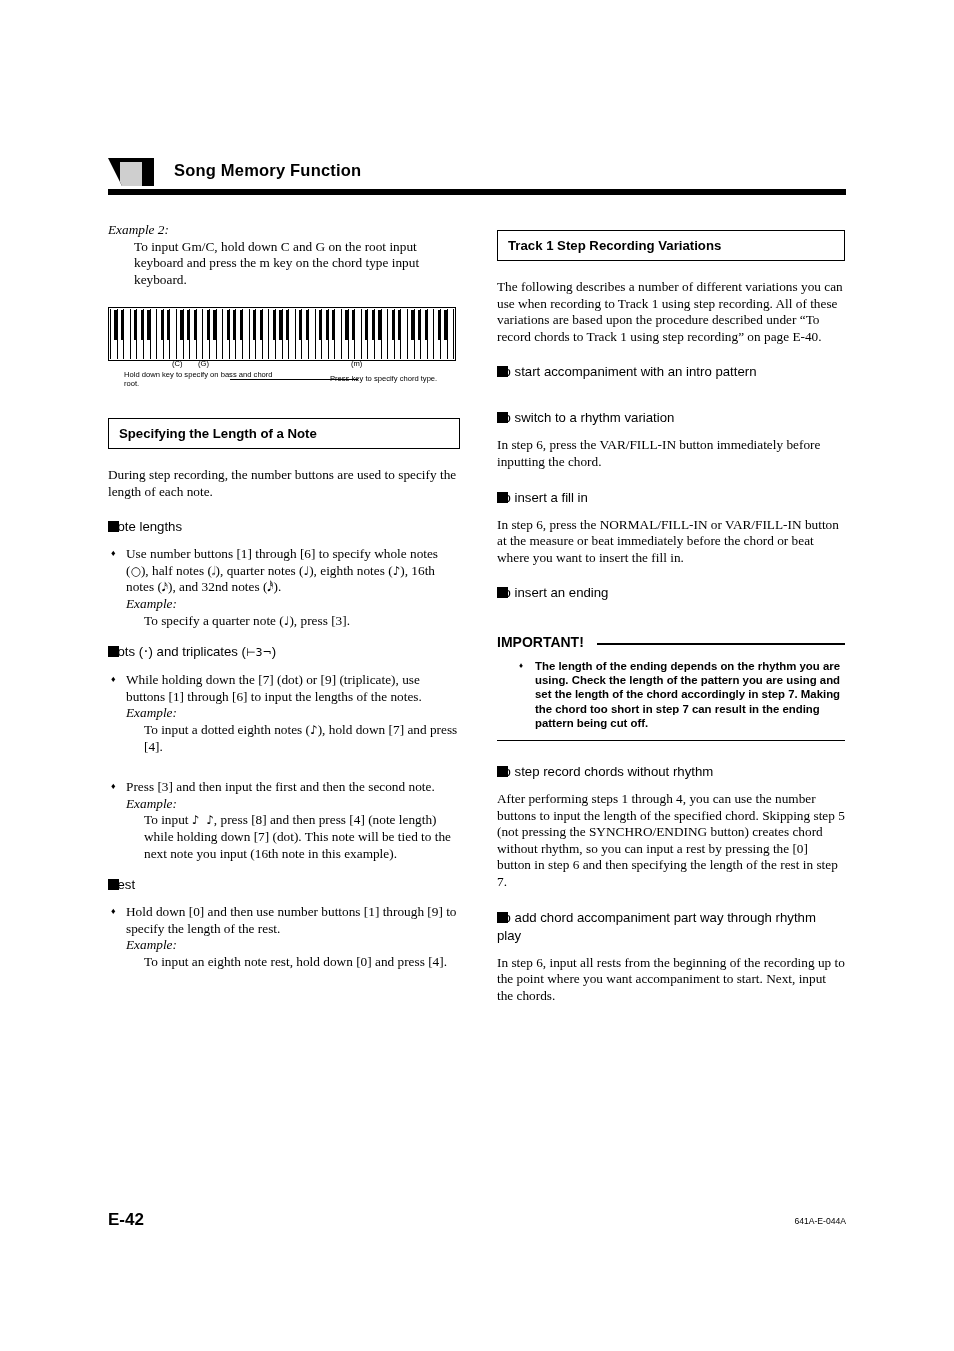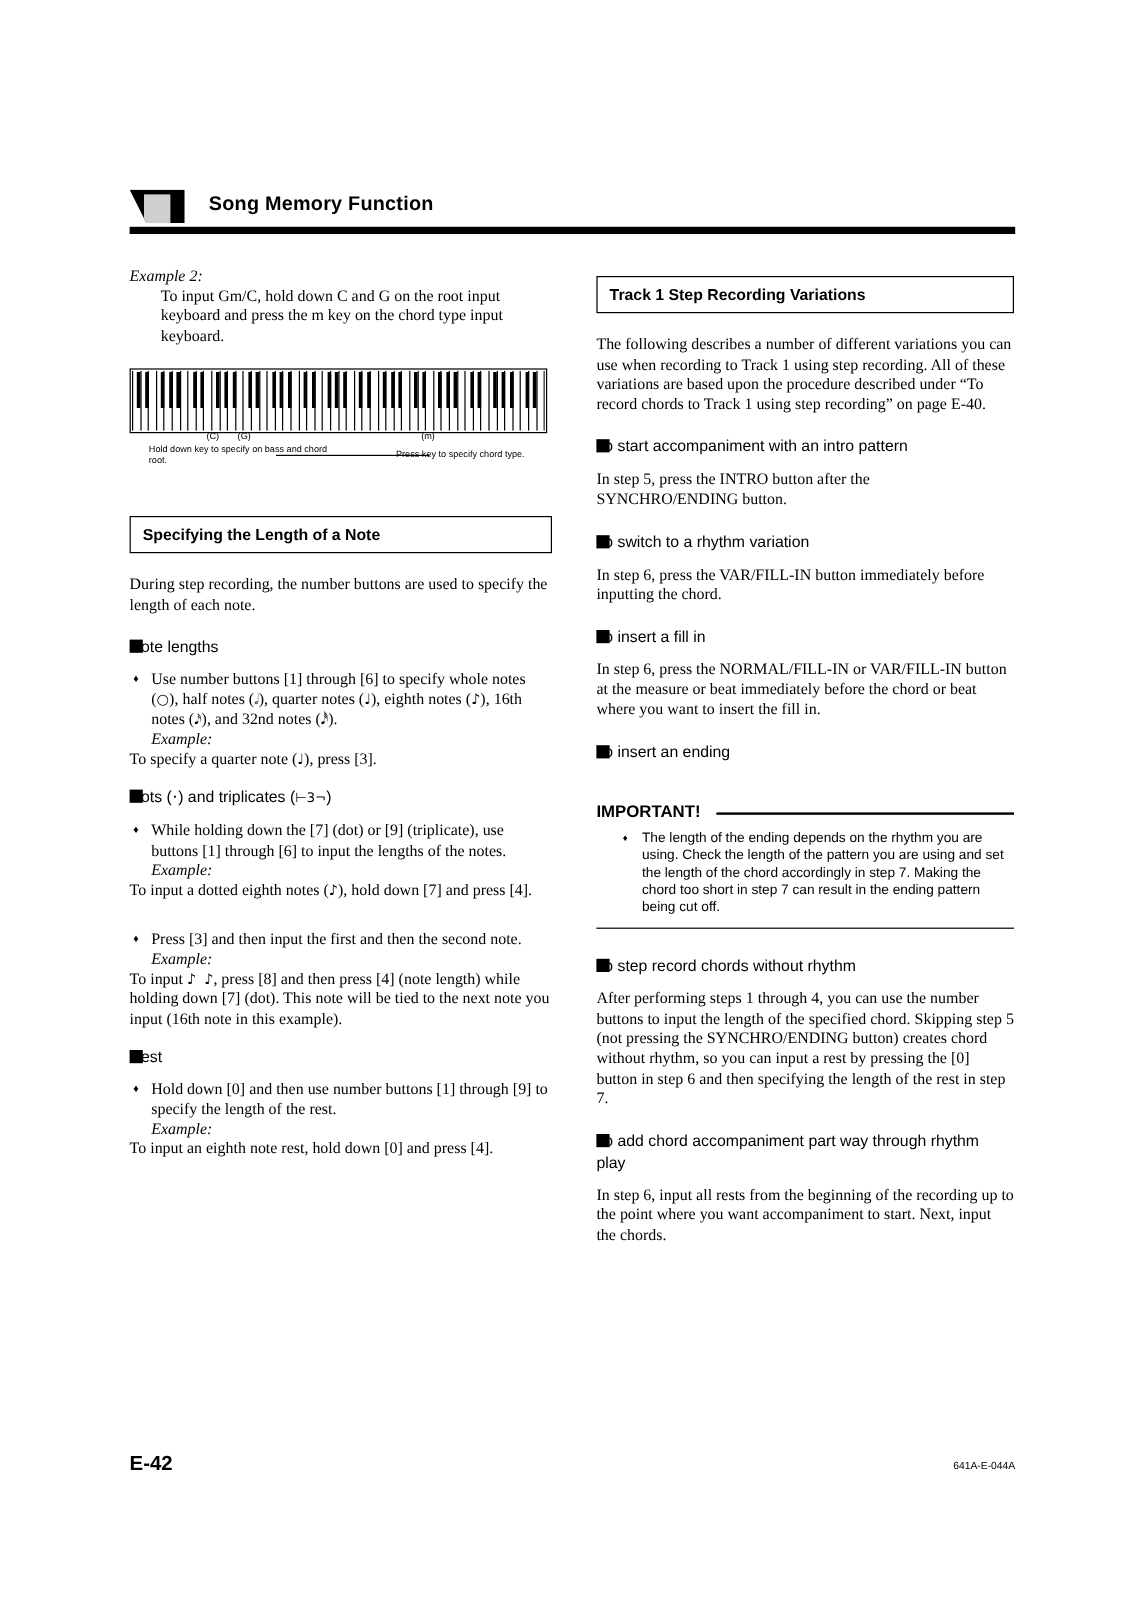--- a/index.html
+++ b/index.html
@@ -77,40 +77,40 @@
   
   .dia{
     position:relative;padding-left:18px;margin:0;
     font-size:13.3px;line-height:16.6px;
   }
   .dia:before{
     content:"\2666";
     position:absolute;left:3px;top:-1px;font-size:9px;
   }
   .exlabel{font-style:italic;margin-left:18px;}
-  .exbody{}
+  .exbody{margin-left:36px;}
 
   
   .imp-head{
     position:relative;
     font-family:"Liberation Sans", sans-serif;
     font-weight:bold;font-size:14px;
     padding-bottom:2px;
   }
   .imp-head .line{
     position:absolute;left:100px;right:0;top:9px;height:2px;background:#000;
   }
   .imp-box{
     border-bottom:1px solid #000;
     padding:6px 0 10px 0;
   }
   .imp-item{
     position:relative;padding-left:30px;margin-left:8px;
     font-family:"Liberation Sans", sans-serif;
-    font-size:11.4px;line-height:14.2px;
+    font-size:11.4px;line-height:14.2px;font-weight:bold;
   }
   .imp-item:before{
     content:"\2666";
     position:absolute;left:14px;top:0px;font-size:8px;
   }
   
   .kbfig{
     position:absolute;left:108px;top:307px;width:352px;height:80px;
   }
   .kb-outer{
@@ -266,21 +266,21 @@
     <div class="kb-labels">
       <span class="kb-cap" style="left:64px;top:-2px;">(C)</span>
       <span class="kb-cap" style="left:90px;top:-2px;">(G)</span>
       <span class="kb-cap" style="left:243px;top:-2px;">(m)</span>
       <span class="kb-cap" style="left:16px;top:9px;width:160px;">Hold down key to specify on bass and chord root.</span>
       <span class="kb-cap" style="left:222px;top:13px;width:130px;">Press key to specify chord type.</span>
       <div class="arrowline" style="left:122px;width:128px;"></div>
     </div>
   </div>
 
-  <div class="col col-left" style="top:430px;">
+  <div class="col col-left" style="top:418px;">
     <div class="boxhead">Specifying the Length of a Note</div>
     <div class="sp18"></div>
     <p>During step recording, the number buttons are used to specify the length of each note.</p>
     <div class="sp18"></div>
     <div class="sqhead">Note lengths</div>
     <div class="sp10"></div>
     <div class="dia">
       Use number buttons [1] through [6] to specify whole notes (<span class="musym">○</span>), half notes (<span class="musym">𝅗𝅥</span>), quarter notes (<span class="musym">♩</span>), eighth notes (<span class="musym">♪</span>), 16th notes (<span class="musym">𝅘𝅥𝅯</span>), and 32nd notes (<span class="musym">𝅘𝅥𝅰</span>).
     </div>
     <p class="exlabel">Example:</p>
@@ -305,21 +305,20 @@
   </div>
 
   <div class="col col-right" style="top:230px;width:348px;">
     <div class="boxhead">Track 1 Step Recording Variations</div>
     <div class="sp18"></div>
     <p>The following describes a number of different variations you can use when recording to Track 1 using step recording. All of these variations are based upon the procedure described under “To record chords to Track 1 using step recording” on page E-40.</p>
     <div class="sp18"></div>
 
     <div class="sqhead">To start accompaniment with an intro pattern</div>
     <div class="sp10"></div>
-    <p>In step 5, press the INTRO button after the SYNCHRO/ENDING button.</p>
     <div class="sp18"></div>
 
     <div class="sqhead">To switch to a rhythm variation</div>
     <div class="sp10"></div>
     <p>In step 6, press the VAR/FILL-IN button immediately before inputting the chord.</p>
     <div class="sp18"></div>
 
     <div class="sqhead">To insert a fill in</div>
     <div class="sp10"></div>
     <p>In step 6, press the NORMAL/FILL-IN or VAR/FILL-IN button at the measure or beat immediately before the chord or beat where you want to insert the fill in.</p>

